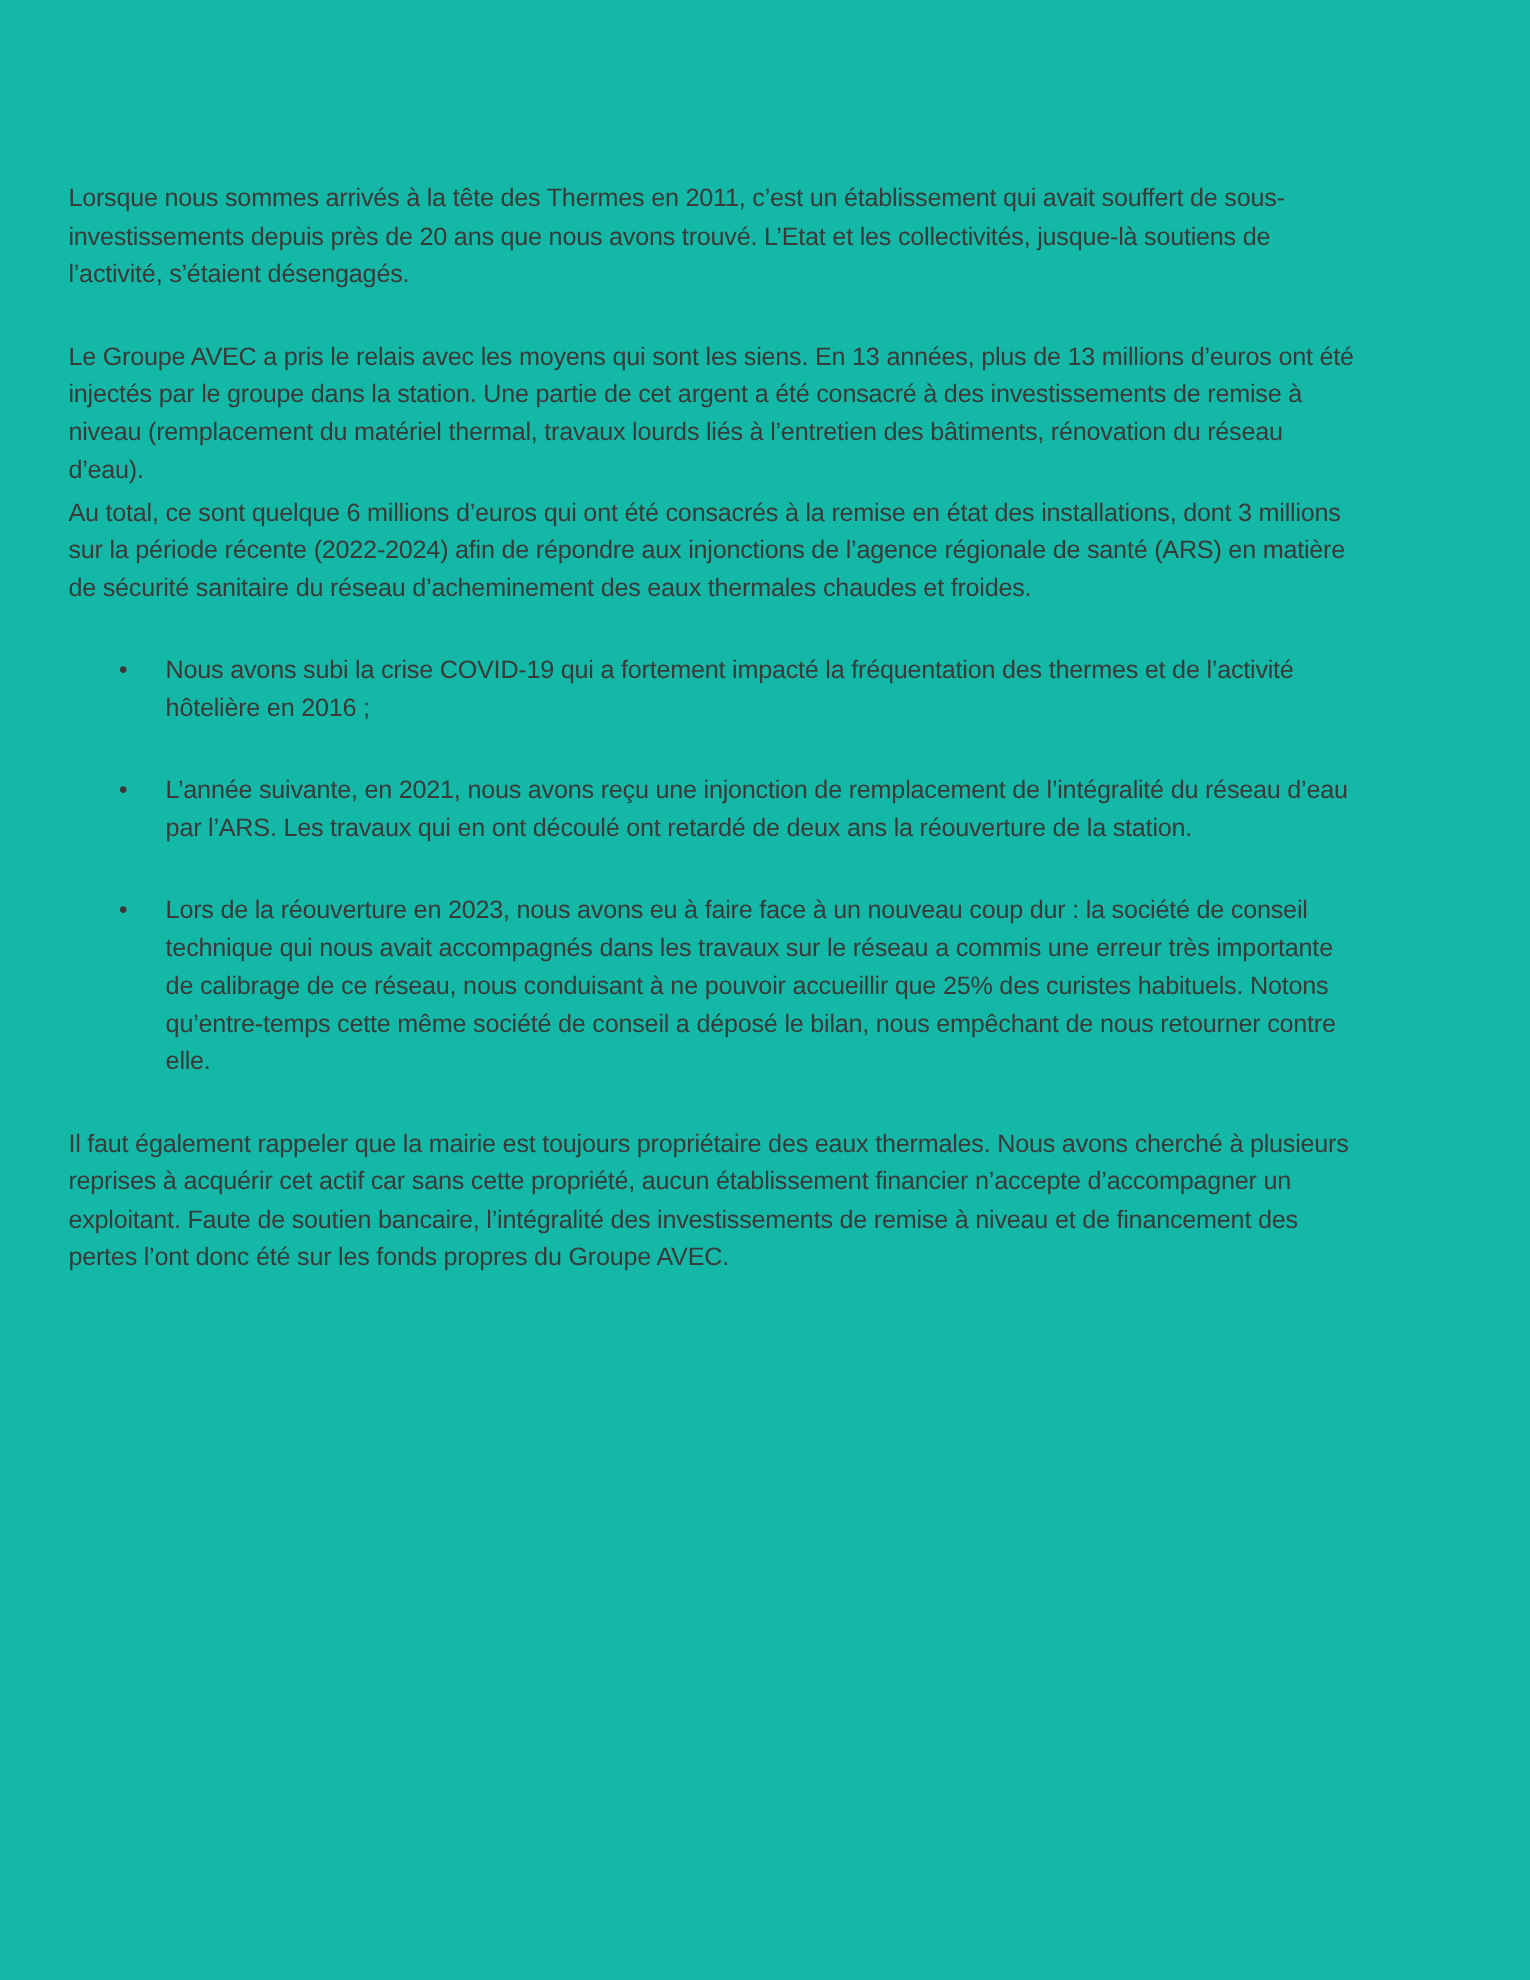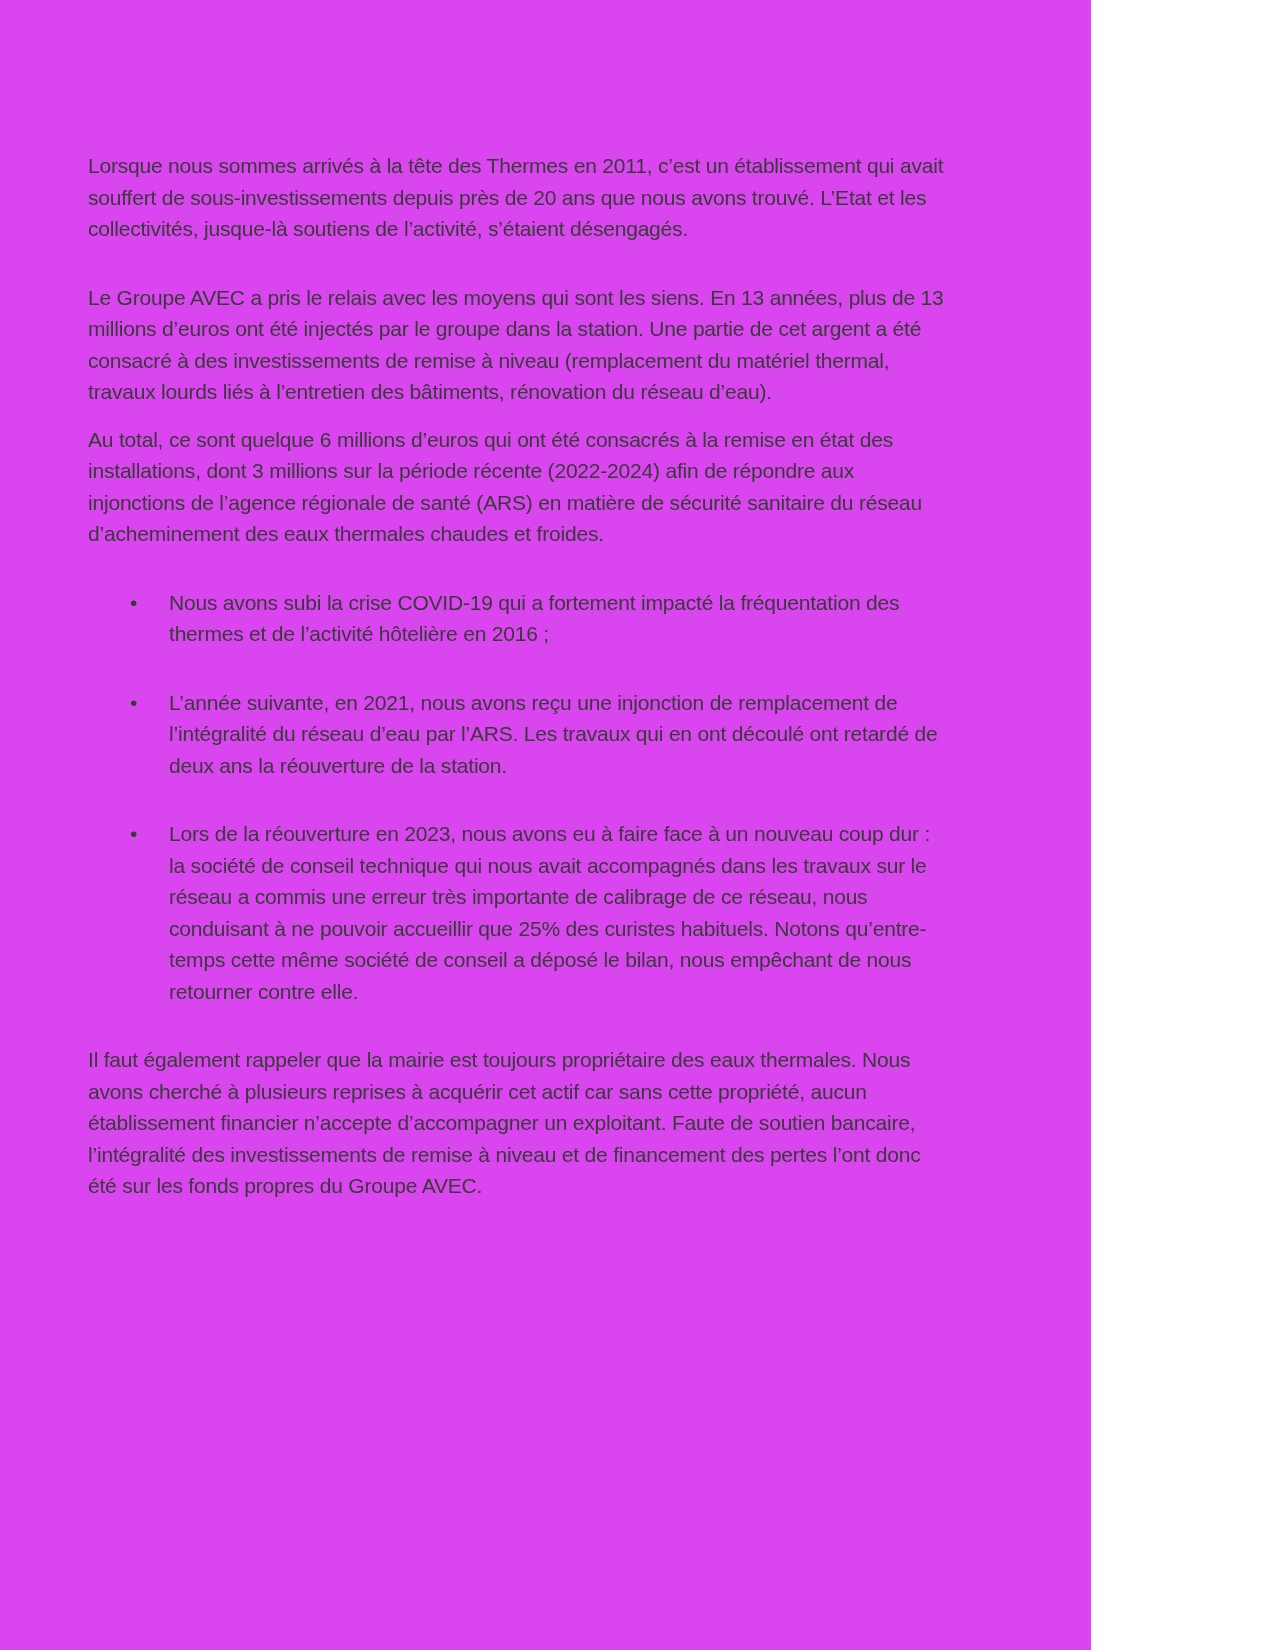--- a/index.html
+++ b/index.html
@@ -9,34 +9,34 @@
   }
   body {
     width: 1275px;
     height: 1650px;
     font-family: "Liberation Sans", sans-serif;
     color: #3a3a3a;
     overflow: hidden;
   }
   .page {
     box-sizing: border-box;
-    width: 1091px;
+    width: 1275px;
     height: 1650px;
-    background: #d946ef;
-    padding: 150px 140px 0 88px;
+    background: #14b8a6;
+    padding: 150px 140px 0 57px;
   }
   .doc-par {
     margin: 0 0 37px 0;
     font-size: 21px;
     line-height: 31.5px;
     letter-spacing: -0.2px;
     font-weight: 400;
   }
   .doc-par.joined {
-    margin-bottom: 16px;
+    margin-bottom: 4px;
   }
   ul.doc-list {
     list-style: none;
     margin: 0 0 37px 0;
     padding: 0;
   }
   li.doc-li {
     position: relative;
     padding-left: 81px;
     margin: 0 0 37px 0;

